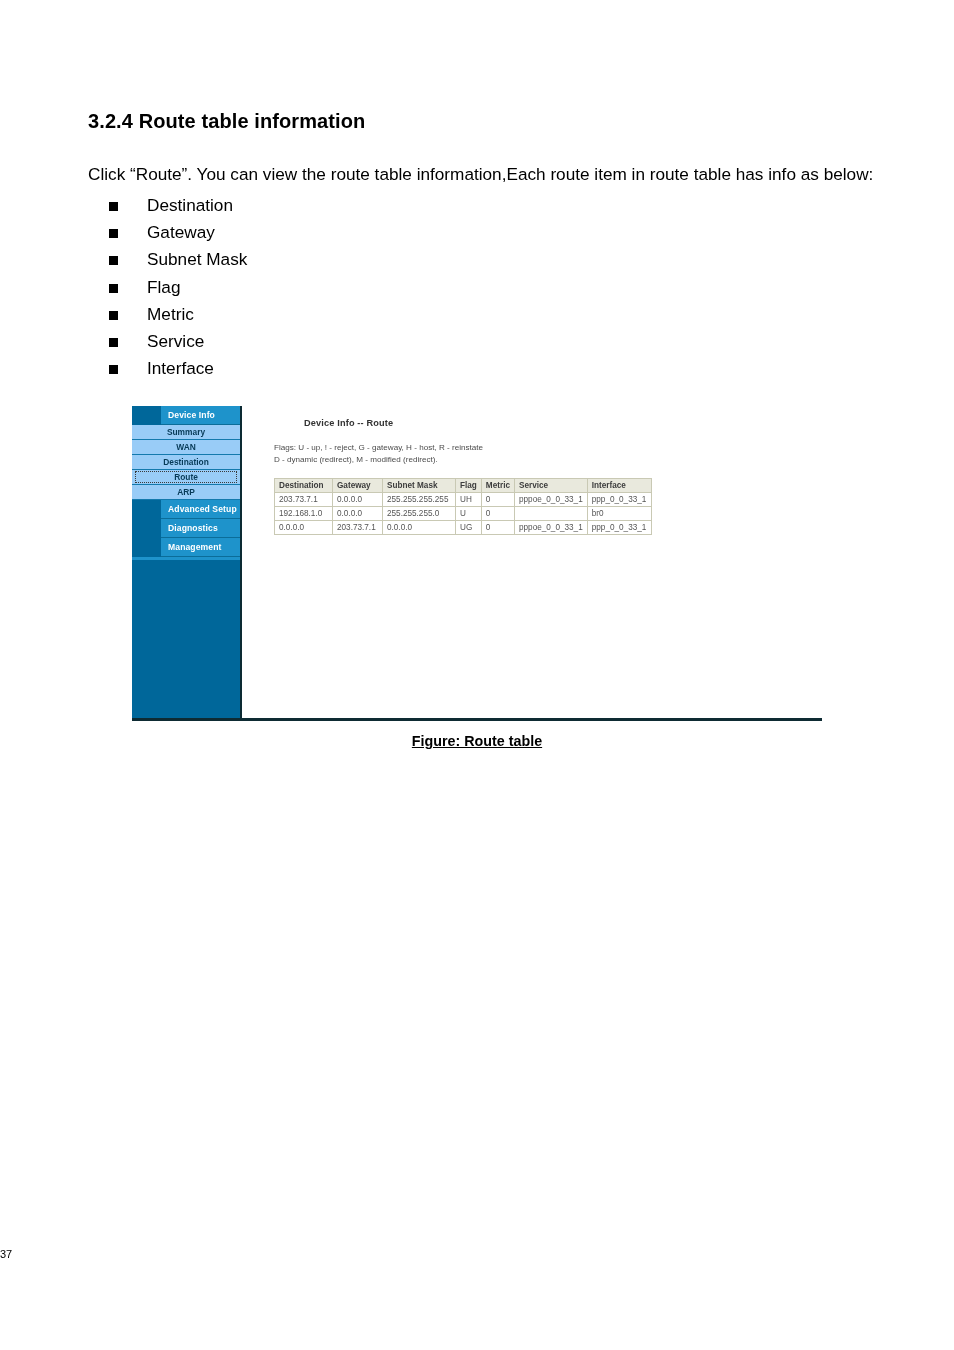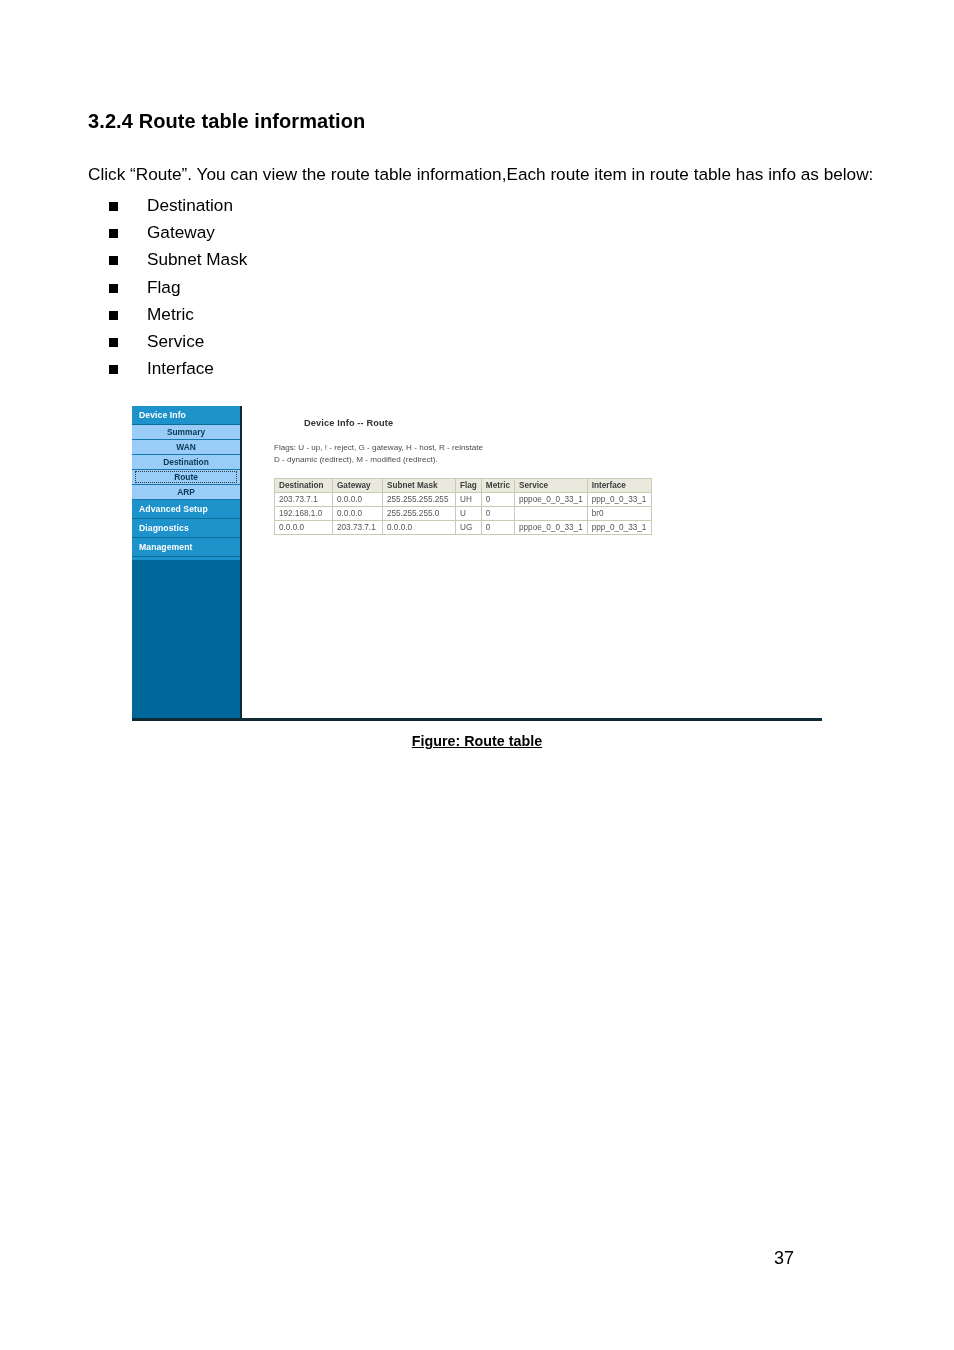--- a/index.html
+++ b/index.html
@@ -103,20 +103,21 @@
     height: 19px;
     line-height: 19px;
     background: #1e93cb;
     color: #ffffff;
     font-size: 8.6px;
     font-weight: bold;
     padding-left: 7px;
     border-bottom: 1px solid #0b6d99;
     box-sizing: border-box;
     letter-spacing: 0.1px;
+    margin-left: 29px;
   }
   .nav-sub {
     height: 15px;
     line-height: 15px;
     background: #99ccf7;
     color: #073a57;
     font-size: 8.4px;
     font-weight: bold;
     text-align: center;
     border-bottom: 1px solid #1379ad;
@@ -214,22 +215,22 @@
     color: #000;
     text-decoration: underline;
   }
 
   
   .page-number {
     position: absolute;
     left: 0;
     top: 1248px;
     width: 794px;
-    text-align: right;
-    font-size: 18px;
+    text-align: left;
+    font-size: 11px;
     color: #000;
   }
 </style>
 </head>
 <body>
 
 <div class="page">
 
   <h2 class="doc-heading">3.2.4 Route table information</h2>
 

